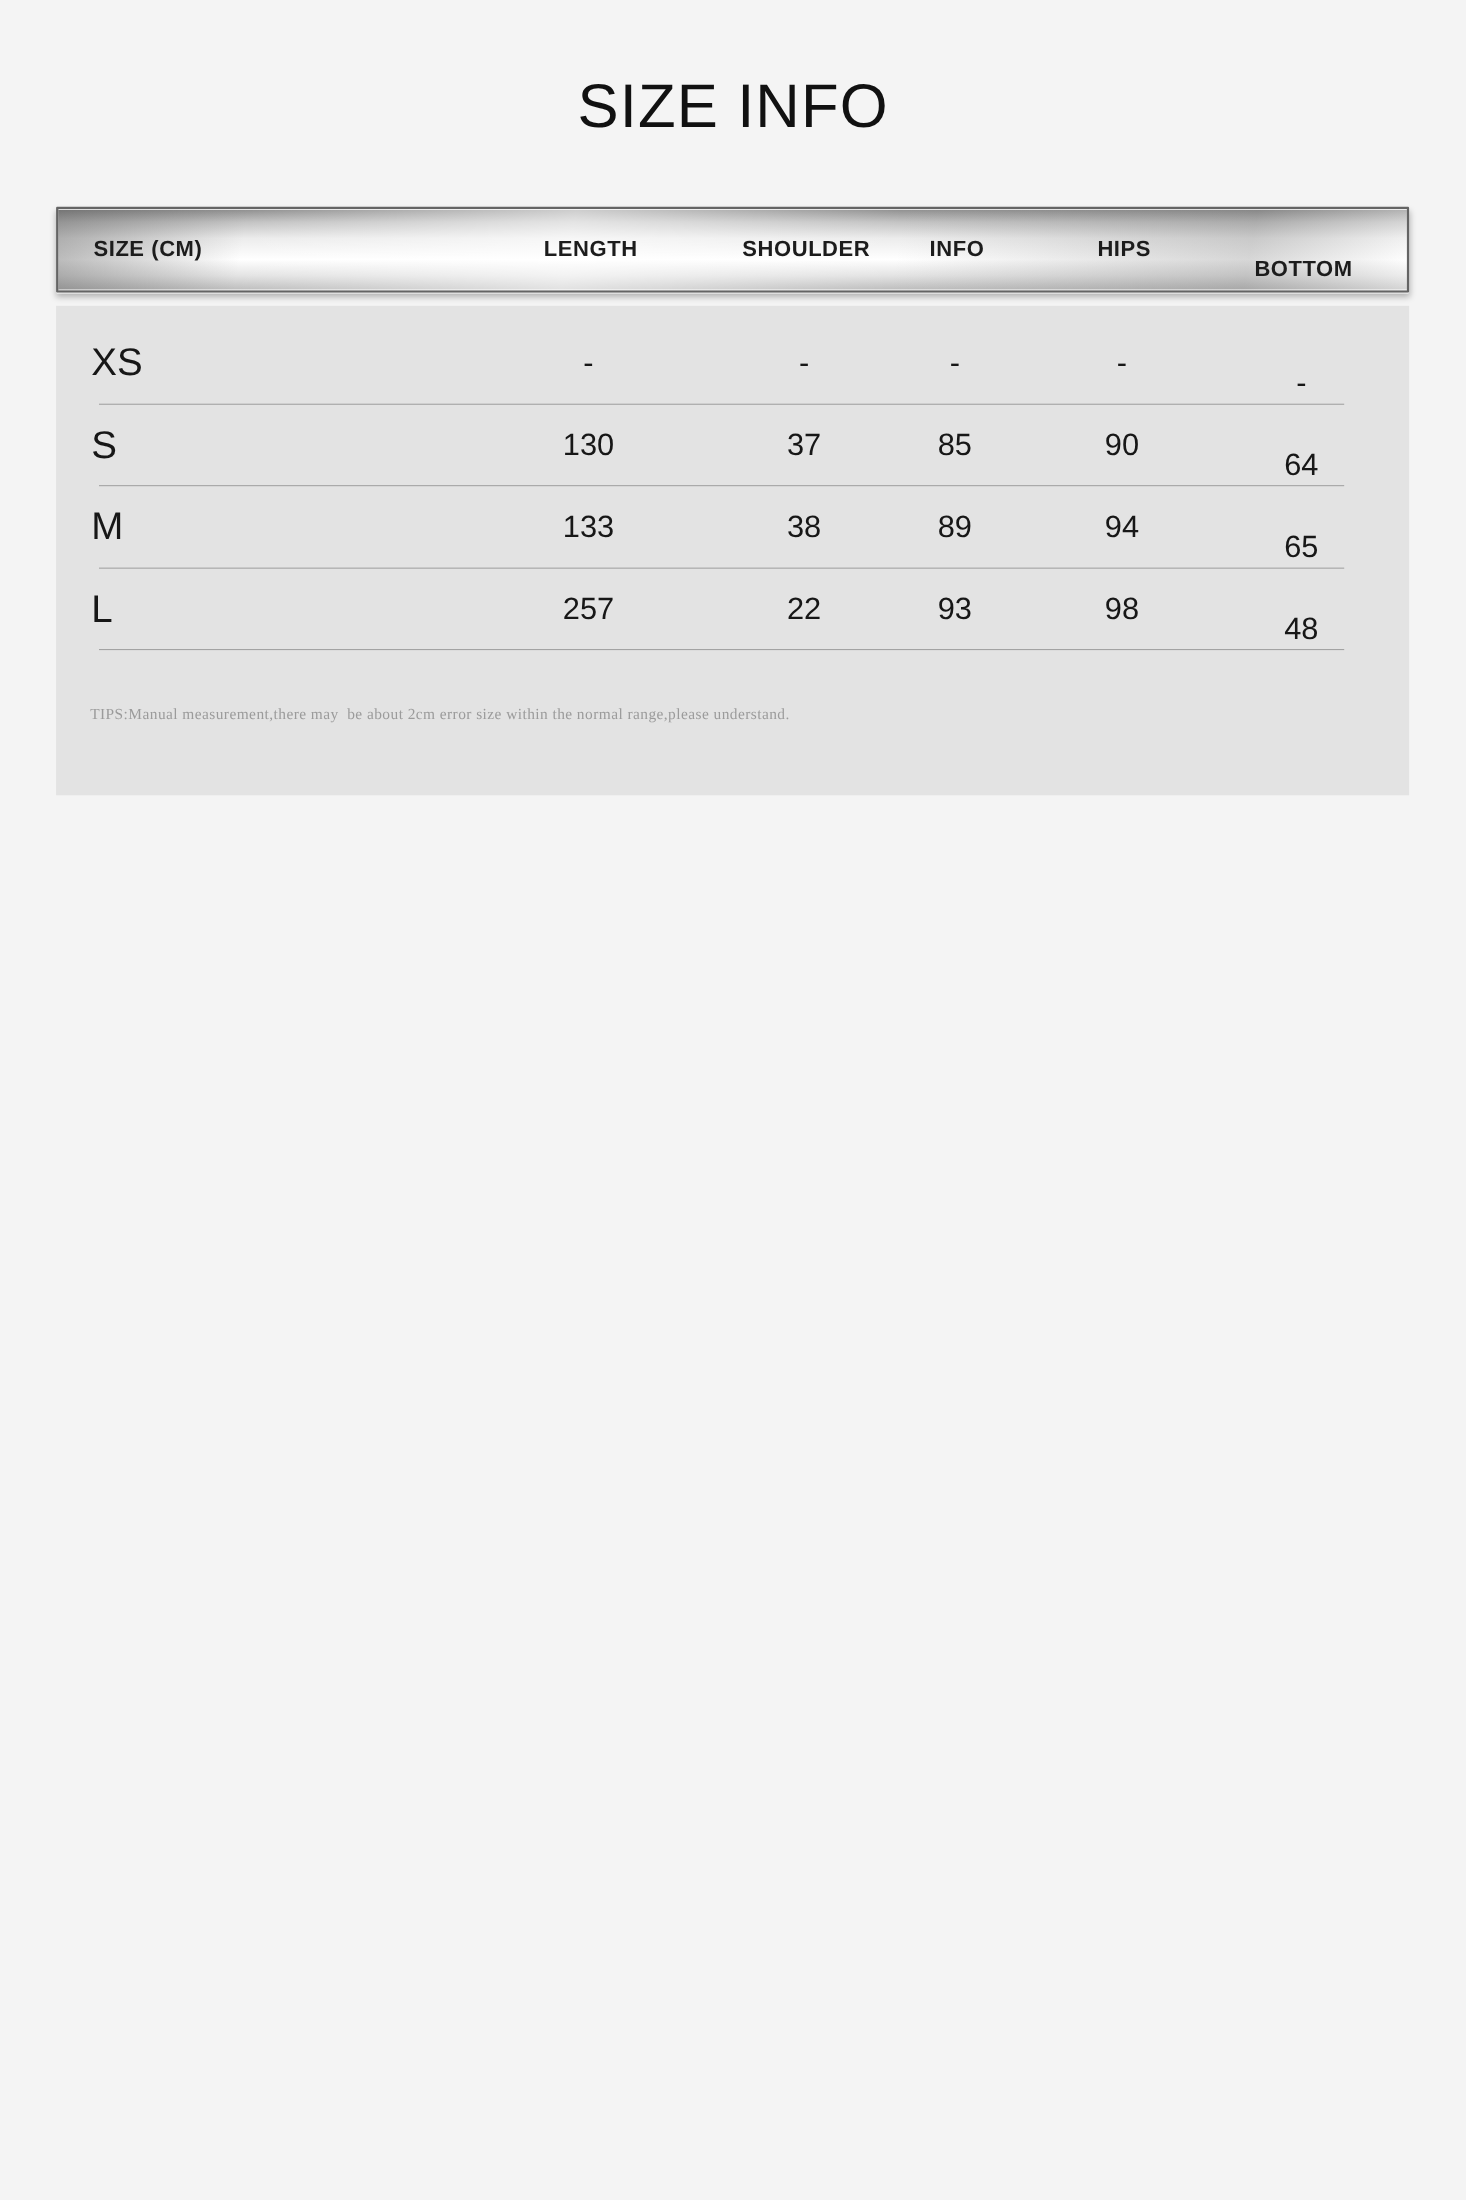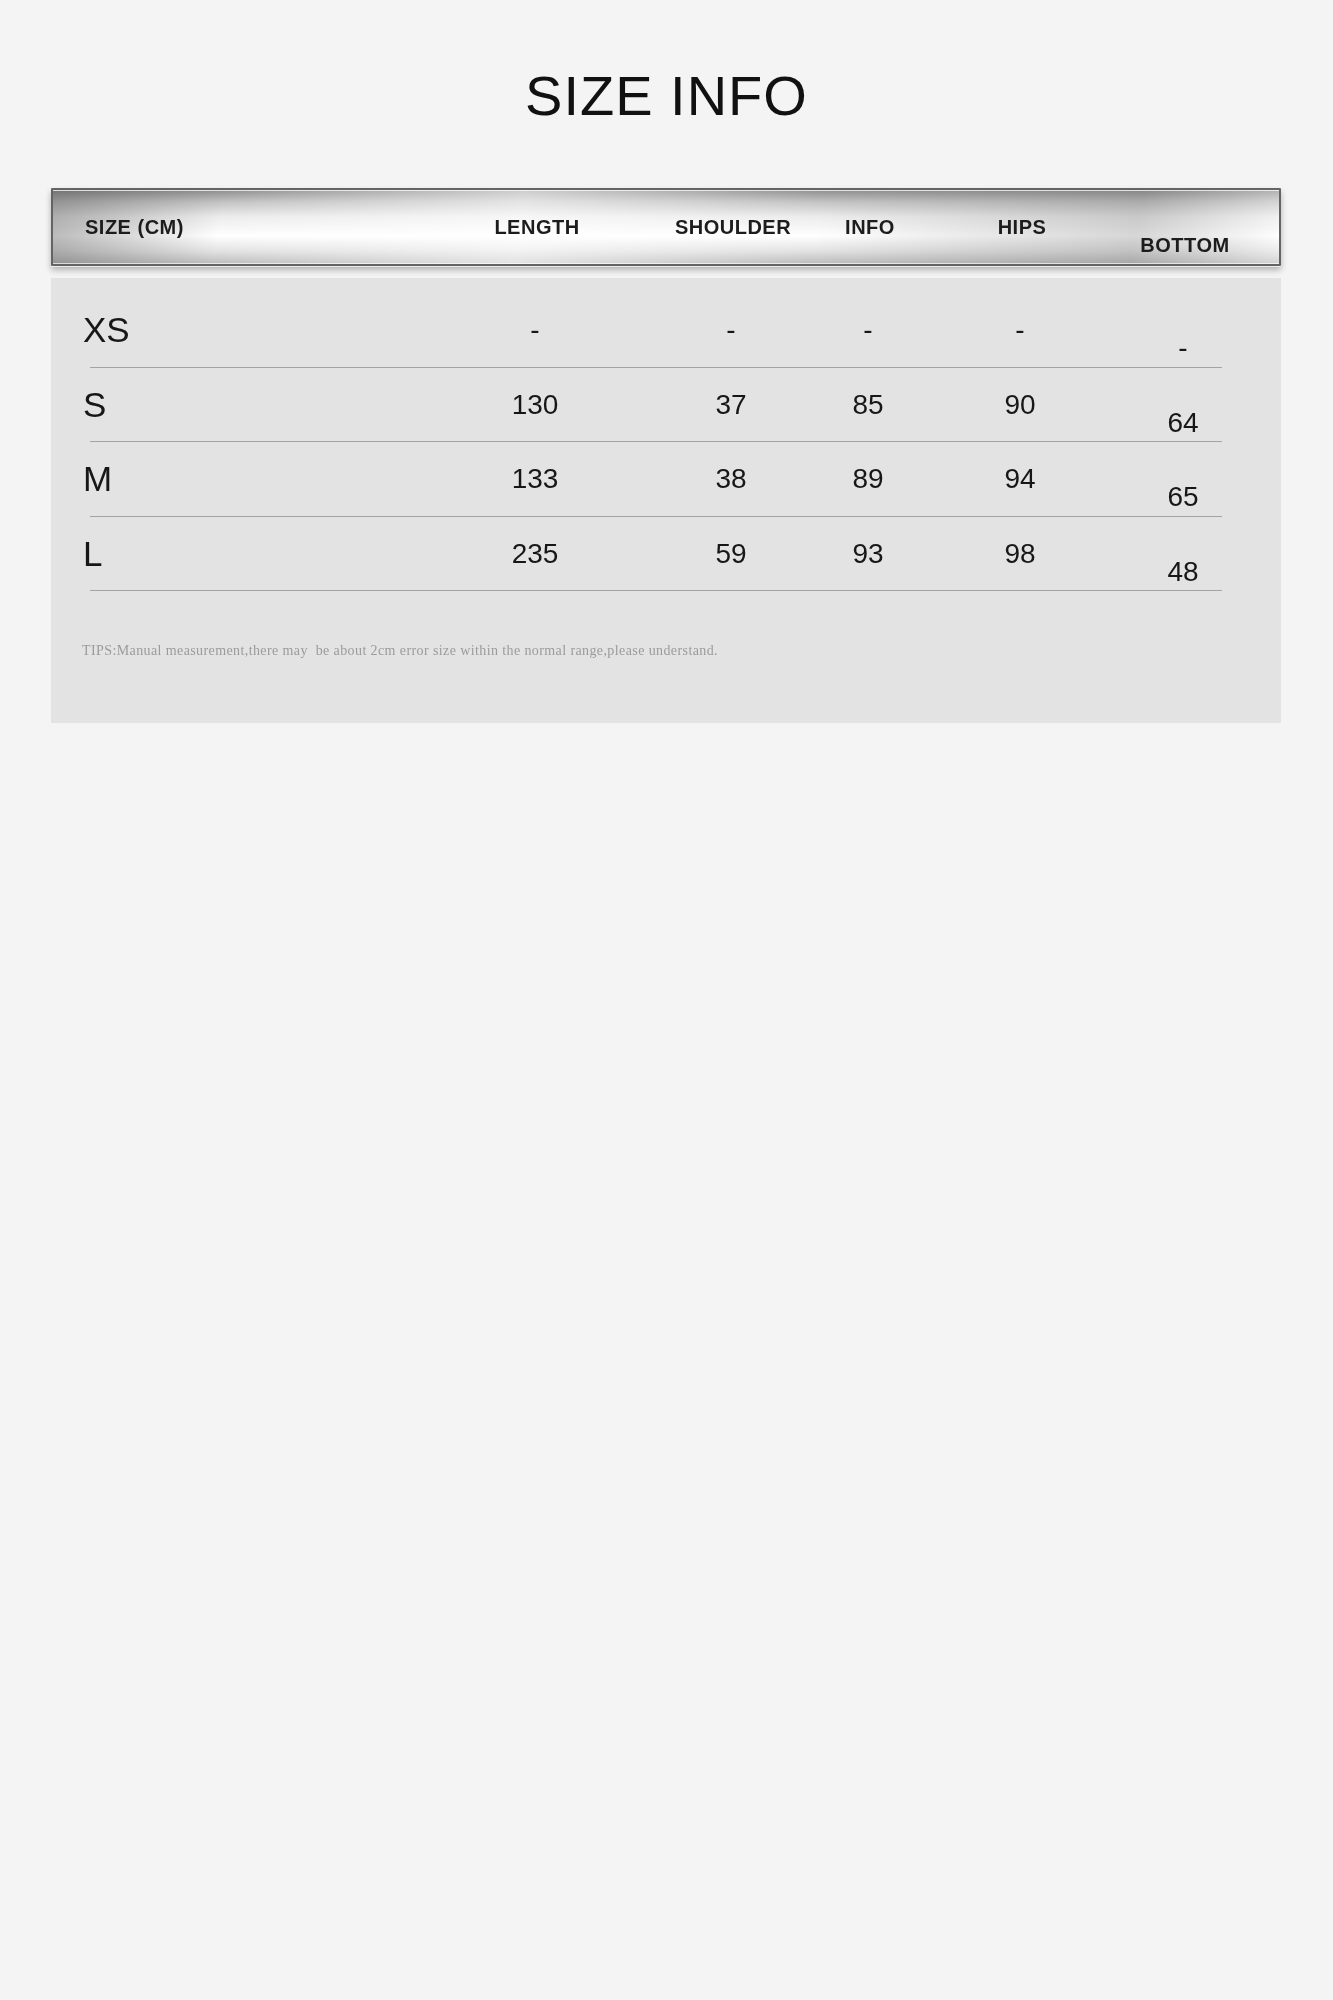--- a/index.html
+++ b/index.html
@@ -160,22 +160,22 @@
       <span class="cell size-label col-size">M</span>
       <span class="cell col-length">133</span>
       <span class="cell col-shoulder">38</span>
       <span class="cell col-chest">89</span>
       <span class="cell col-hips">94</span>
       <span class="cell col-bottom">65</span>
     </div>
 
     <div class="trow">
       <span class="cell size-label col-size">L</span>
-      <span class="cell col-length">235</span>
-      <span class="cell col-shoulder">59</span>
+      <span class="cell col-length">257</span>
+      <span class="cell col-shoulder">22</span>
       <span class="cell col-chest">93</span>
       <span class="cell col-hips">98</span>
       <span class="cell col-bottom">48</span>
     </div>
 
     <div class="tips-note">TIPS:Manual measurement,there may  be about 2cm error size within the normal range,please understand.</div>
   </div>
 
 </div>
 

